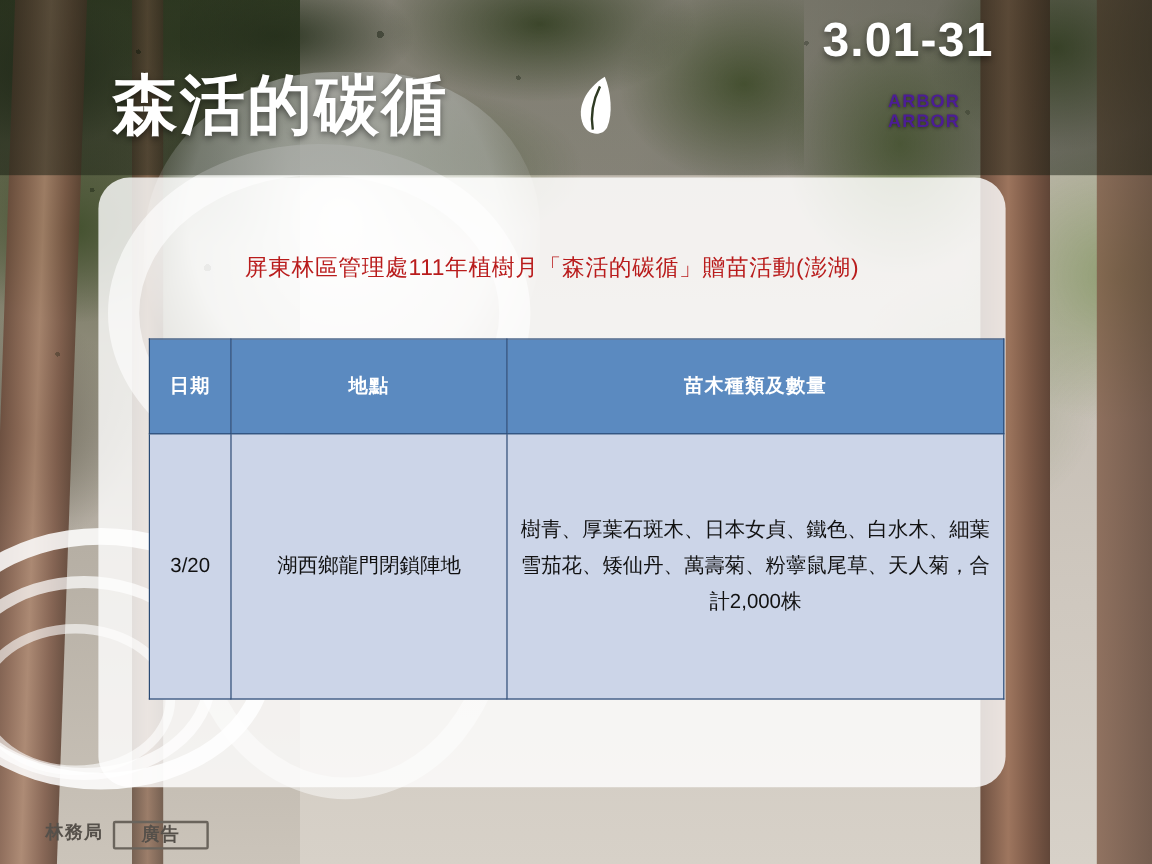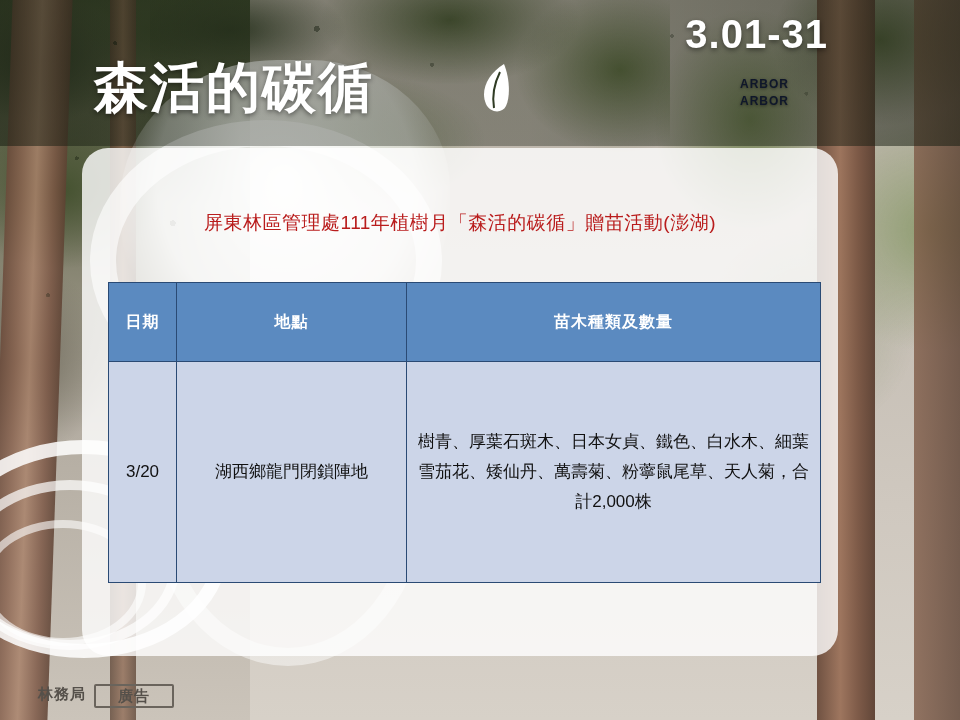--- a/index.html
+++ b/index.html
@@ -167,23 +167,23 @@
     font-size: 40px;
     font-weight: bold;
     color: #ffffff;
     letter-spacing: 1px;
     text-shadow: 0 2px 5px rgba(0,0,0,.45);
   }
   .arbor {
     position: absolute;
     right: 130px; top: 76px;
     width: 90px;
-    font-size: 12px;
-    font-weight: bold;
-    color: #0f172a;
+    font-size: 15px;
+    font-weight: bold;
+    color: #4c1d95;
     line-height: 17px;
     letter-spacing: 1px;
     text-shadow: 0 1px 3px rgba(0,0,0,.5);
   }
 
   
   .card {
     position: absolute;
     left: 82px; top: 148px;
     width: 756px; height: 508px;
@@ -197,21 +197,21 @@
     text-align: center;
     font-size: 19px;
     color: #b91c1c;
     font-weight: 500;
     letter-spacing: .5px;
   }
 
   
   table.data-table {
     position: absolute;
-    left: 108px; top: 282px;
+    left: 124px; top: 282px;
     width: 712px;
     border-collapse: collapse;
     table-layout: fixed;
   }
   table.data-table th {
     background: #5b8ac0;
     color: #ffffff;
     font-size: 16px;
     font-weight: bold;
     border: 1px solid #2a4a74;

